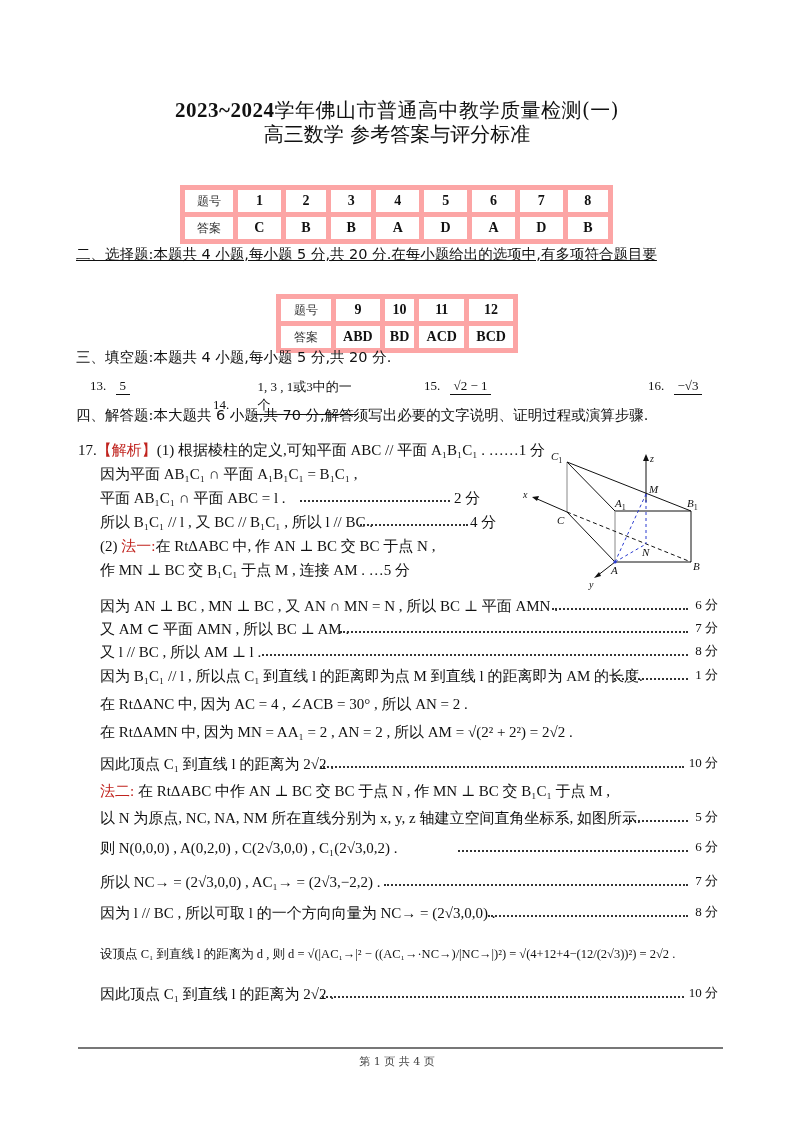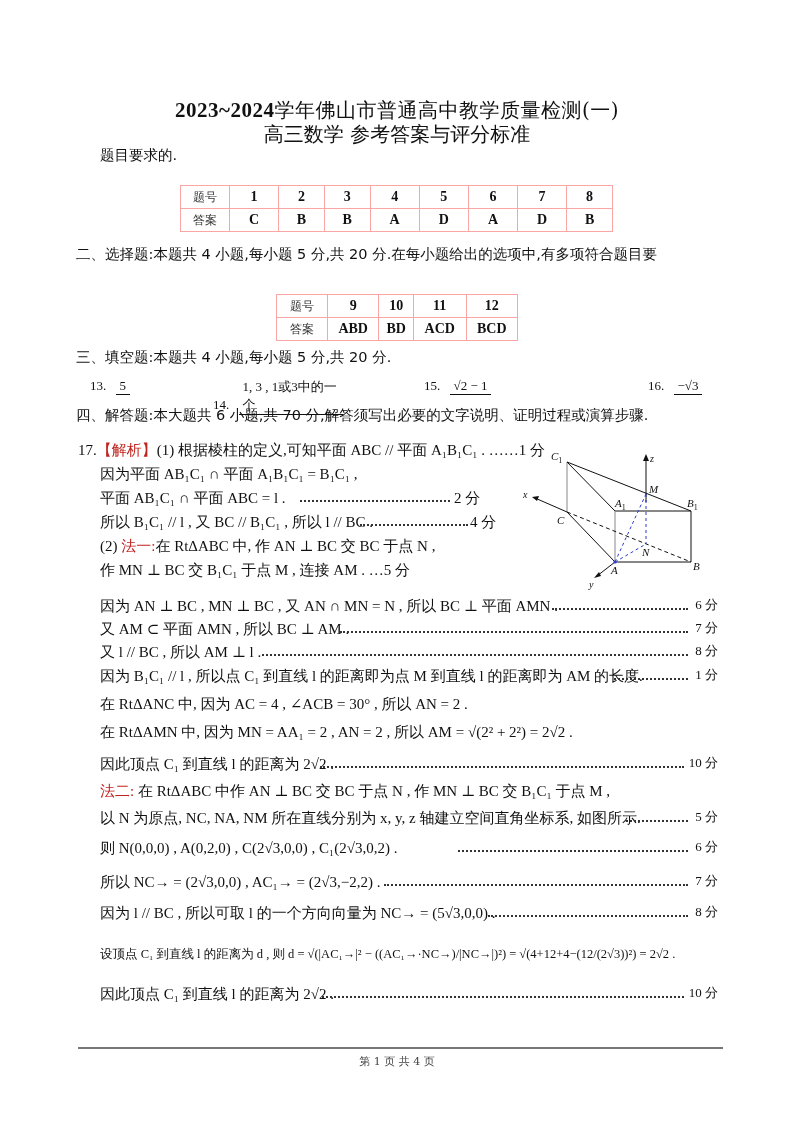--- a/index.html
+++ b/index.html
@@ -6,42 +6,41 @@
   body { width:794px; height:1123px; position:relative; overflow:hidden;
          font-family:"DejaVu Serif","Liberation Serif",serif; color:#111; }
   .abs { position:absolute; }
   .title1 { top:97px; left:0; width:794px; text-align:center; font-size:20px; font-weight:bold; letter-spacing:0.5px; }
   .title1 .num { font-family:"Liberation Serif",serif; font-weight:bold; font-size:21px; }
   .title1 .zh { font-weight:normal; }
   .title2 { top:121px; left:0; width:794px; text-align:center; font-size:20px; font-family:"DejaVu Sans","Liberation Sans",sans-serif; }
   .sec { left:76px; font-size:14.5px; font-family:"DejaVu Sans","Liberation Sans",sans-serif; line-height:22px; }
   .sec .cont { padding-left:24px; display:block; }
   table.ans { position:absolute; border-collapse:collapse; font-family:"Liberation Serif",serif; font-size:14px; }
-  table.ans td { border:1px solid #fca5a5; text-align:center; height:22px; padding:0; }
+  table.ans td { border:5px solid #fca5a5; text-align:center; height:22px; padding:0; }
   table.ans td.hd { font-family:"DejaVu Sans",sans-serif; font-weight:normal; font-size:12px; color:#333; }
   table.ans td.v { font-weight:bold; }
   .fill { top:378px; font-size:13px; font-family:"Liberation Serif",serif; }
   .fill .ul { border-bottom:1px solid #111; padding:0 4px; display:inline-block; }
   .line { left:100px; font-size:15px; font-family:"Liberation Serif","DejaVu Serif",serif; line-height:20px; white-space:nowrap; }
   .score { position:absolute; right:76px; font-size:13px; font-family:"Liberation Serif",serif; }
   .dots { position:absolute; border-bottom:2px dotted #333; height:0; }
   .red { color:#c0231e; }
   .footer-rule { left:78px; top:1047px; width:645px; height:2px; background:#777; }
   .footer { top:1054px; left:0; width:794px; text-align:center; font-size:11px; color:#444; }
 </style>
 </head>
 <body>
 
 <div class="abs title1">
   <span class="num">2023~2024</span><span class="zh">学年佛山市普通高中教学质量检测(一)</span>
 </div>
 <div class="abs title2">高三数学  参考答案与评分标准</div>
 
 <div class="abs sec" style="top:144px;">
-  <span class="cont">题目要求的.</span>
 </div>
 <table class="ans" style="top:185px; left:180px; width:433px;">
   <tbody>
       <tr>
     <td class="hd" style="width:48px;">题号</td>
     <td class="v">1</td>
     <td class="v">2</td>
     <td class="v">3</td>
     <td class="v">4</td>
     <td class="v">5</td>
@@ -56,21 +55,21 @@
     <td class="v">B</td>
     <td class="v">A</td>
     <td class="v">D</td>
     <td class="v">A</td>
     <td class="v">D</td>
     <td class="v">B</td>
   </tr>
 </tbody>
   </table>
 
-<div class="abs sec" style="top:243px;">
+<div class="abs sec" style="top:243px;text-decoration:underline;">
   <span>二、选择题:本题共 4 小题,每小题 5 分,共 20 分.在每小题给出的选项中,有多项符合题目要</span>
 </div>
 <table class="ans" style="top:294px; left:276px; width:242px;">
   <tbody>
       <tr>
     <td class="hd" style="width:50px;">题号</td>
     <td class="v">9</td>
     <td class="v">10</td>
     <td class="v">11</td>
     <td class="v">12</td>
@@ -85,21 +84,21 @@
 </tbody>
   </table>
 
 <div class="abs sec" style="top:346px;">三、填空题:本题共 4 小题,每小题 5 分,共 20 分.</div>
 <div class="abs fill" style="left:90px;">
   <span>13.</span>
   <span class="ul" style="margin-left:6px;">5</span>
 </div>
 <div class="abs fill" style="left:213px;">
   <span>14.</span>
-  <span class="ul" style="margin-left:6px; width:96px;">1, 3 , 1或3中的一个</span>
+  <span class="ul" style="margin-left:21px; width:96px;">1, 3 , 1或3中的一个</span>
 </div>
 <div class="abs fill" style="left:364px; left:364px;">
   <span style="margin-left:60px;">15.</span>
   <span class="ul" style="margin-left:6px;">√2 − 1</span>
 </div>
 <div class="abs fill" style="left:648px;">
   <span>16.</span>
   <span class="ul" style="margin-left:6px;">−√3</span>
 </div>
 
@@ -188,21 +187,21 @@
 <div class="score" style="top:808px;">5 分</div>
 
 <div class="abs line" style="top:838px;">则 N(0,0,0) , A(0,2,0) , C(2√3,0,0) , C₁(2√3,0,2) .</div>
 <div class="dots" style="left:458px; top:850px; width:230px;"></div>
 <div class="score" style="top:838px;">6 分</div>
 
 <div class="abs line" style="top:872px;">所以 NC→ = (2√3,0,0) , AC₁→ = (2√3,−2,2) .</div>
 <div class="dots" style="left:384px; top:884px; width:304px;"></div>
 <div class="score" style="top:872px;">7 分</div>
 
-<div class="abs line" style="top:903px;">因为 l // BC , 所以可取 l 的一个方向向量为 NC→ = (5√3,0,0) .</div>
+<div class="abs line" style="top:903px;">因为 l // BC , 所以可取 l 的一个方向向量为 NC→ = (2√3,0,0) .</div>
 <div class="dots" style="left:488px; top:915px; width:200px;"></div>
 <div class="score" style="top:903px;">8 分</div>
 
 <div class="abs line" style="top:944px; font-size:12.5px;">设顶点 C₁ 到直线 l 的距离为 d , 则 d = √(|AC₁→|² − ((AC₁→·NC→)/|NC→|)²) = √(4+12+4−(12/(2√3))²) = 2√2 .</div>
 
 <div class="abs line" style="top:984px;">因此顶点 C₁ 到直线 l 的距离为 2√2 .</div>
 <div class="dots" style="left:322px; top:996px; width:362px;"></div>
 <div class="score" style="top:984px;">10 分</div>
 
 <div class="abs footer-rule"></div>

